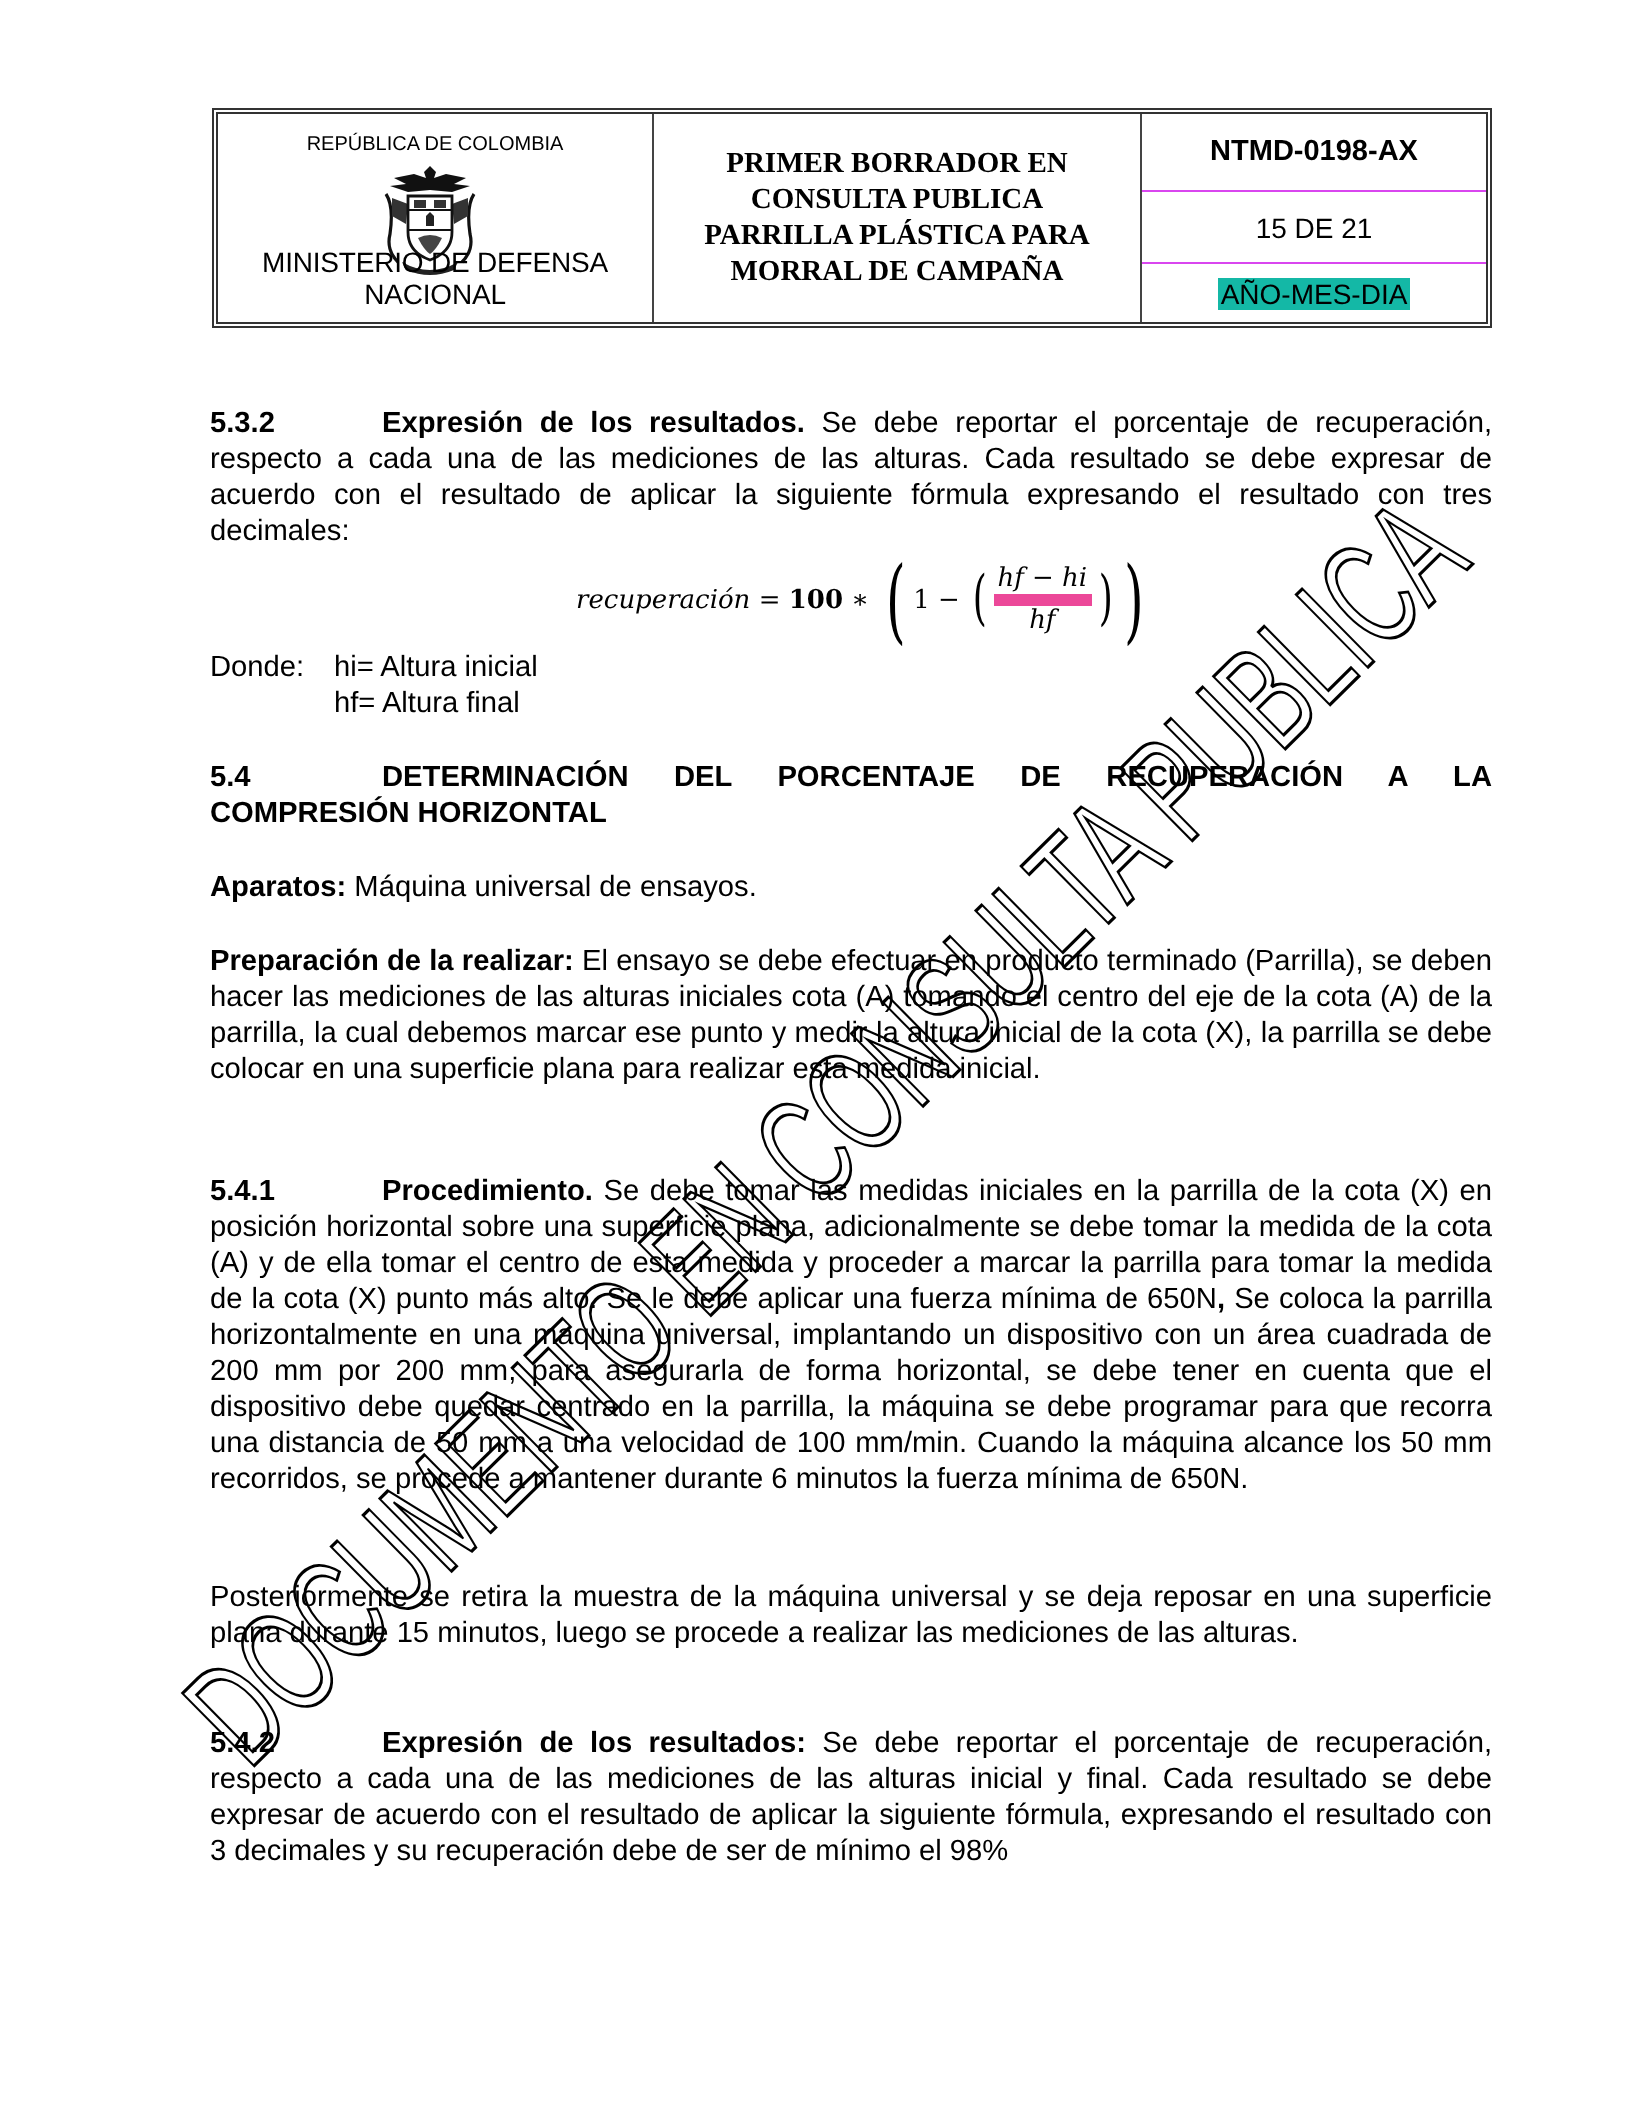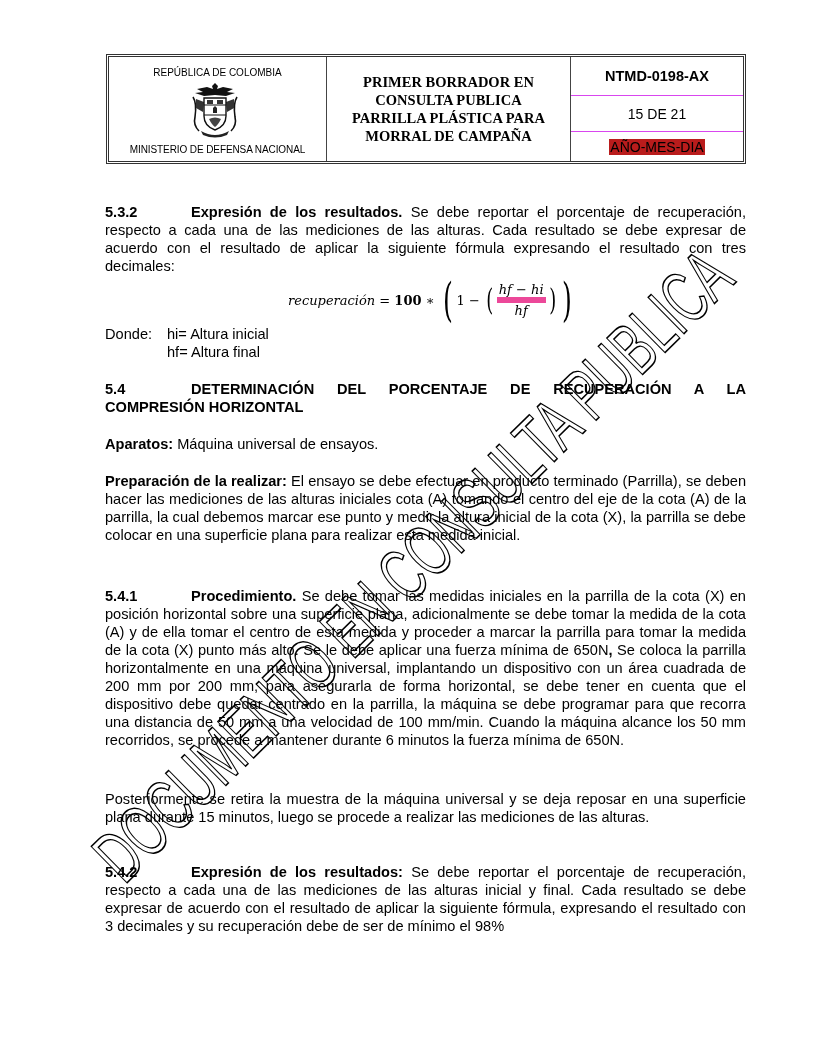--- a/index.html
+++ b/index.html
@@ -12,23 +12,23 @@
   .hdr-left { width: 218px; border-right: 1px solid #444; position: relative; box-sizing: border-box; }
   .hdr-mid  { width: 244px; border-right: 1px solid #444; box-sizing: border-box;
               display: flex; align-items: center; justify-content: center; text-align: center; }
   .hdr-right { flex: 1; display: flex; flex-direction: column; }
   .hdr-right .cell { flex: 1; display: flex; align-items: center; justify-content: center;
                      font-size: 14px; border-bottom: 1px solid #d946ef; }
   .hdr-right .cell:last-child { border-bottom: none; }
   .hdr-right .cell.code { font-weight: bold; font-size: 14.5px; height: 38px; flex: none; }
   .hdr-right .cell.page { height: 35px; flex: none; }
   .hdr-right .cell.date { flex: 1; }
-  .hl { background: #b91c1c; padding: 0 1px; }
+  .hl { background: #14b8a6; padding: 0 1px; }
   .rep { position: absolute; top: 10px; left: 0; right: 0; text-align: center; font-size: 10px; }
-  .min { position: absolute; bottom: 6px; left: 0; right: 0; text-align: center; font-size: 10px; letter-spacing: -0.1px; }
+  .min { position: absolute; bottom: 6px; left: 0; right: 0; text-align: center; font-size: 14px; letter-spacing: -0.1px; }
   .crest { position: absolute; left: 78px; top: 24px; width: 56px; height: 58px; }
   .title { font-weight: bold; font-size: 14.5px; line-height: 18px; font-family: Liberation Serif, serif; }
 
   
   .p { position: absolute; left: 105px; width: 641px; font-size: 14.6px; line-height: 18px;
        text-align: justify; }
   .p b { font-weight: bold; }
   .num { display: inline-block; width: 86px; font-weight: bold; }
   .h54 { font-weight: bold; text-align: justify; text-align-last: justify; }
   .h54-2 { font-weight: bold; }

